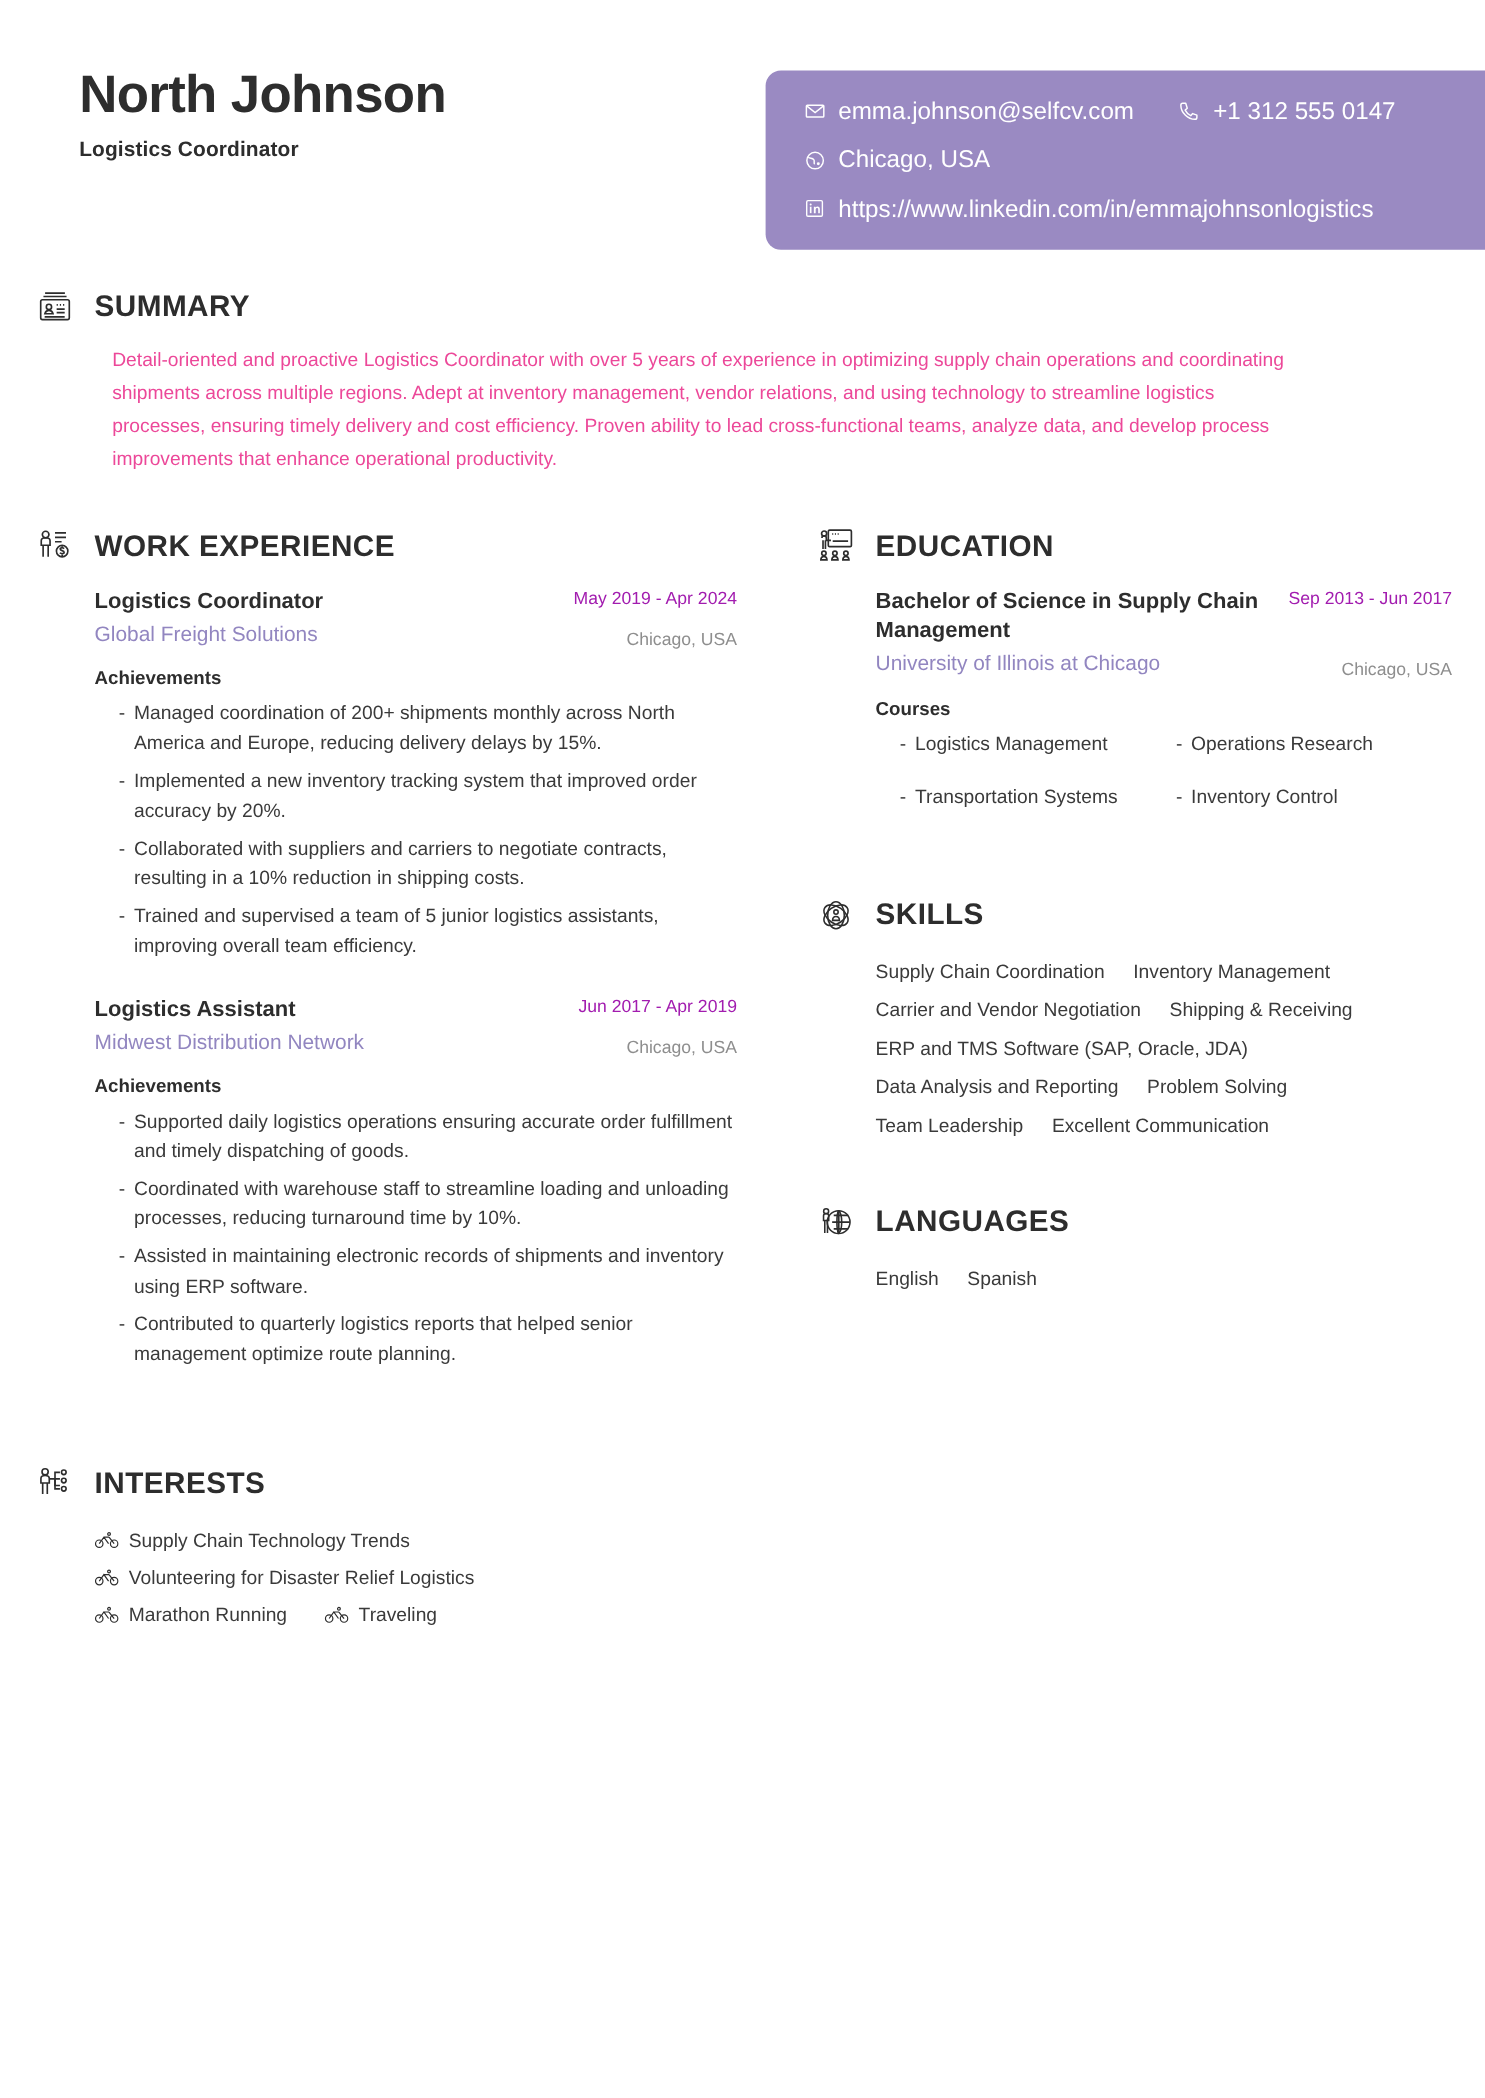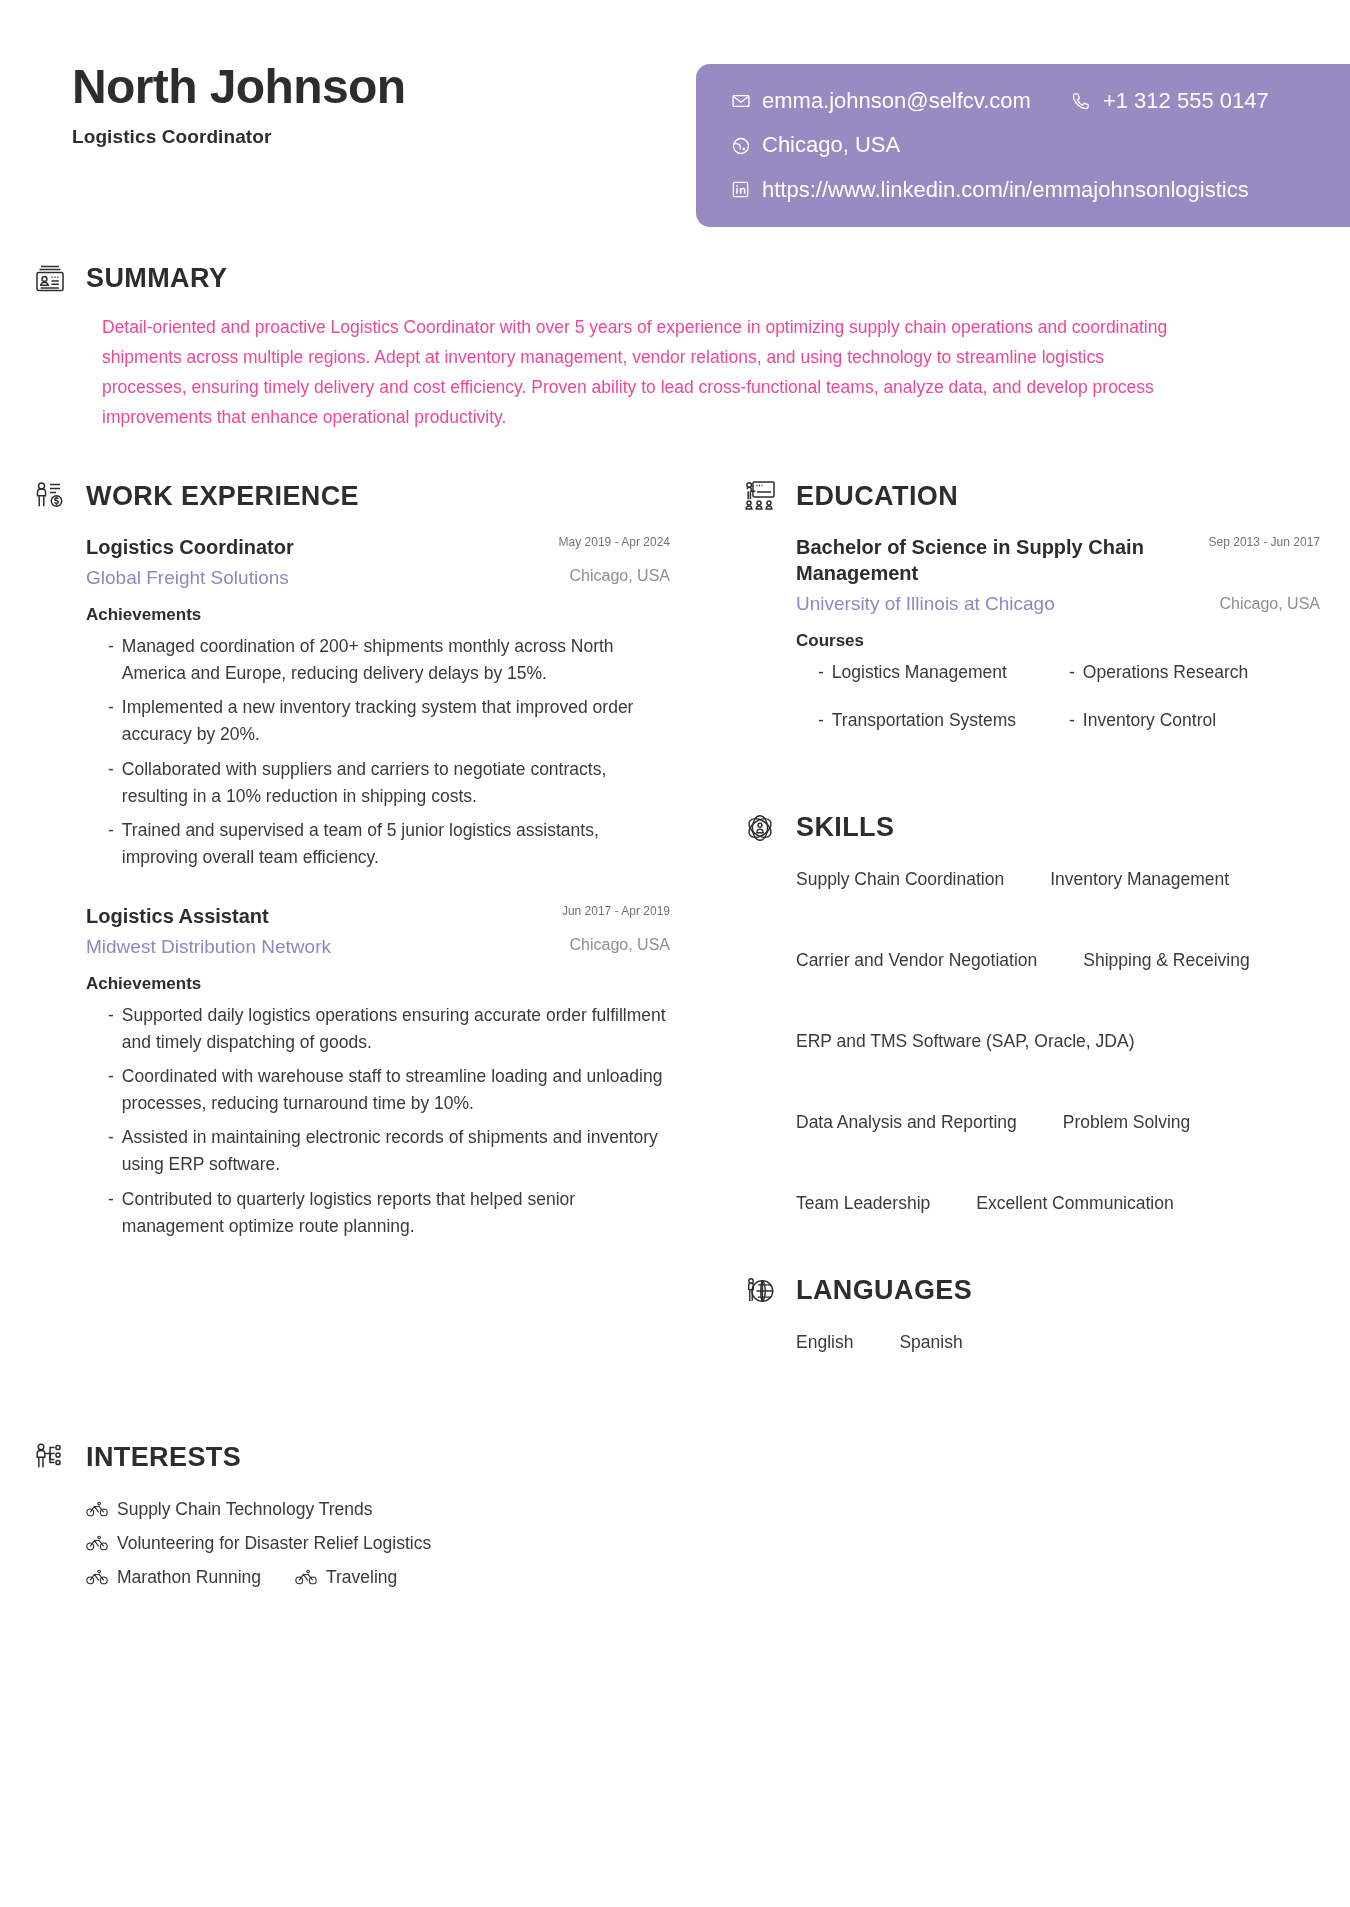--- a/index.html
+++ b/index.html
@@ -144,22 +144,22 @@
     color: #2d2d2d;
     line-height: 1.3;
   }
   .entry-org {
     margin-top: 6px;
     font-size: 19px;
     color: #9286c0;
     line-height: 1.3;
   }
   .entry-date {
-    font-size: 12px;
-    color: #737373;
+    font-size: 16px;
+    color: #a21caf;
     white-space: nowrap;
     line-height: 1.4;
   }
   .entry-loc {
     font-size: 16px;
     color: #8e8e8e;
     white-space: nowrap;
     margin-top: 14px;
     line-height: 1.4;
   }
@@ -202,21 +202,20 @@
     padding-right: 10px;
   }
   .course .dash { flex: 0 0 auto; margin-right: 8px; }
 
   
   .inline-list {
     display: flex;
     flex-wrap: wrap;
     column-gap: 26px;
     row-gap: 0;
-    gap: 46px;
   }
   .inline-item {
     font-size: 17.5px;
     line-height: 2.0;
     color: #3a3a3a;
     white-space: nowrap;
   }
 
   .skills-section { margin-top: 52px; }
   .languages-section { margin-top: 50px; }

